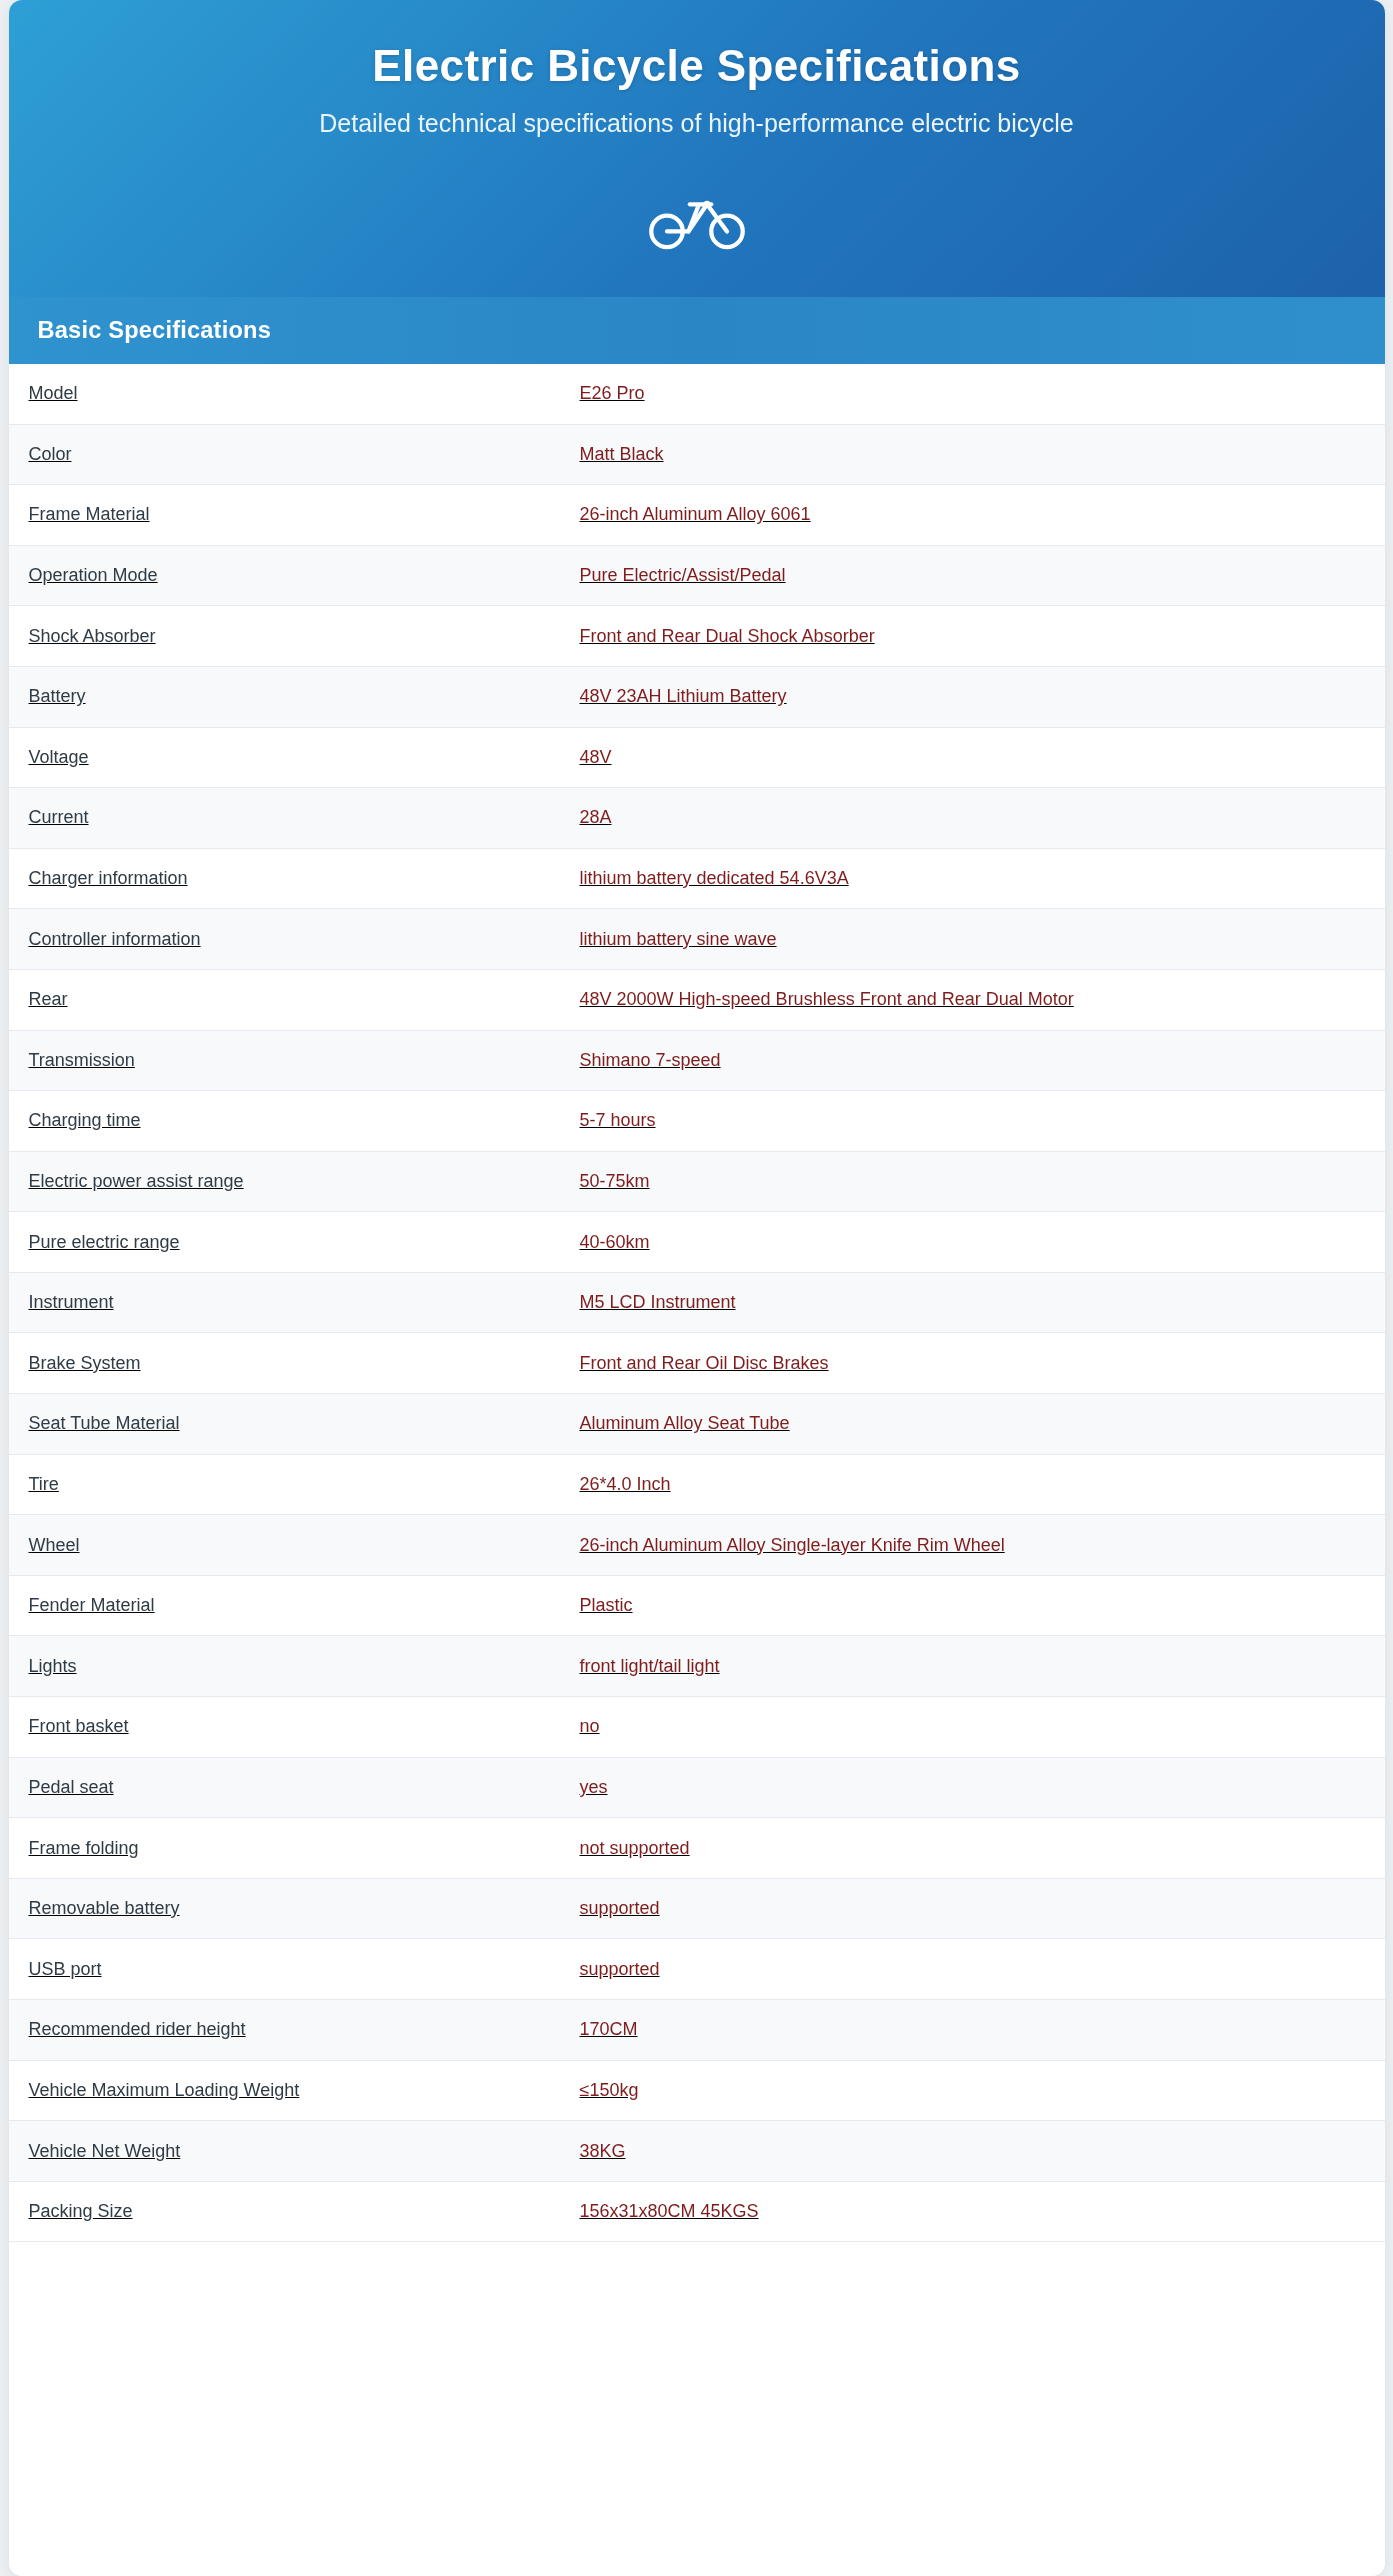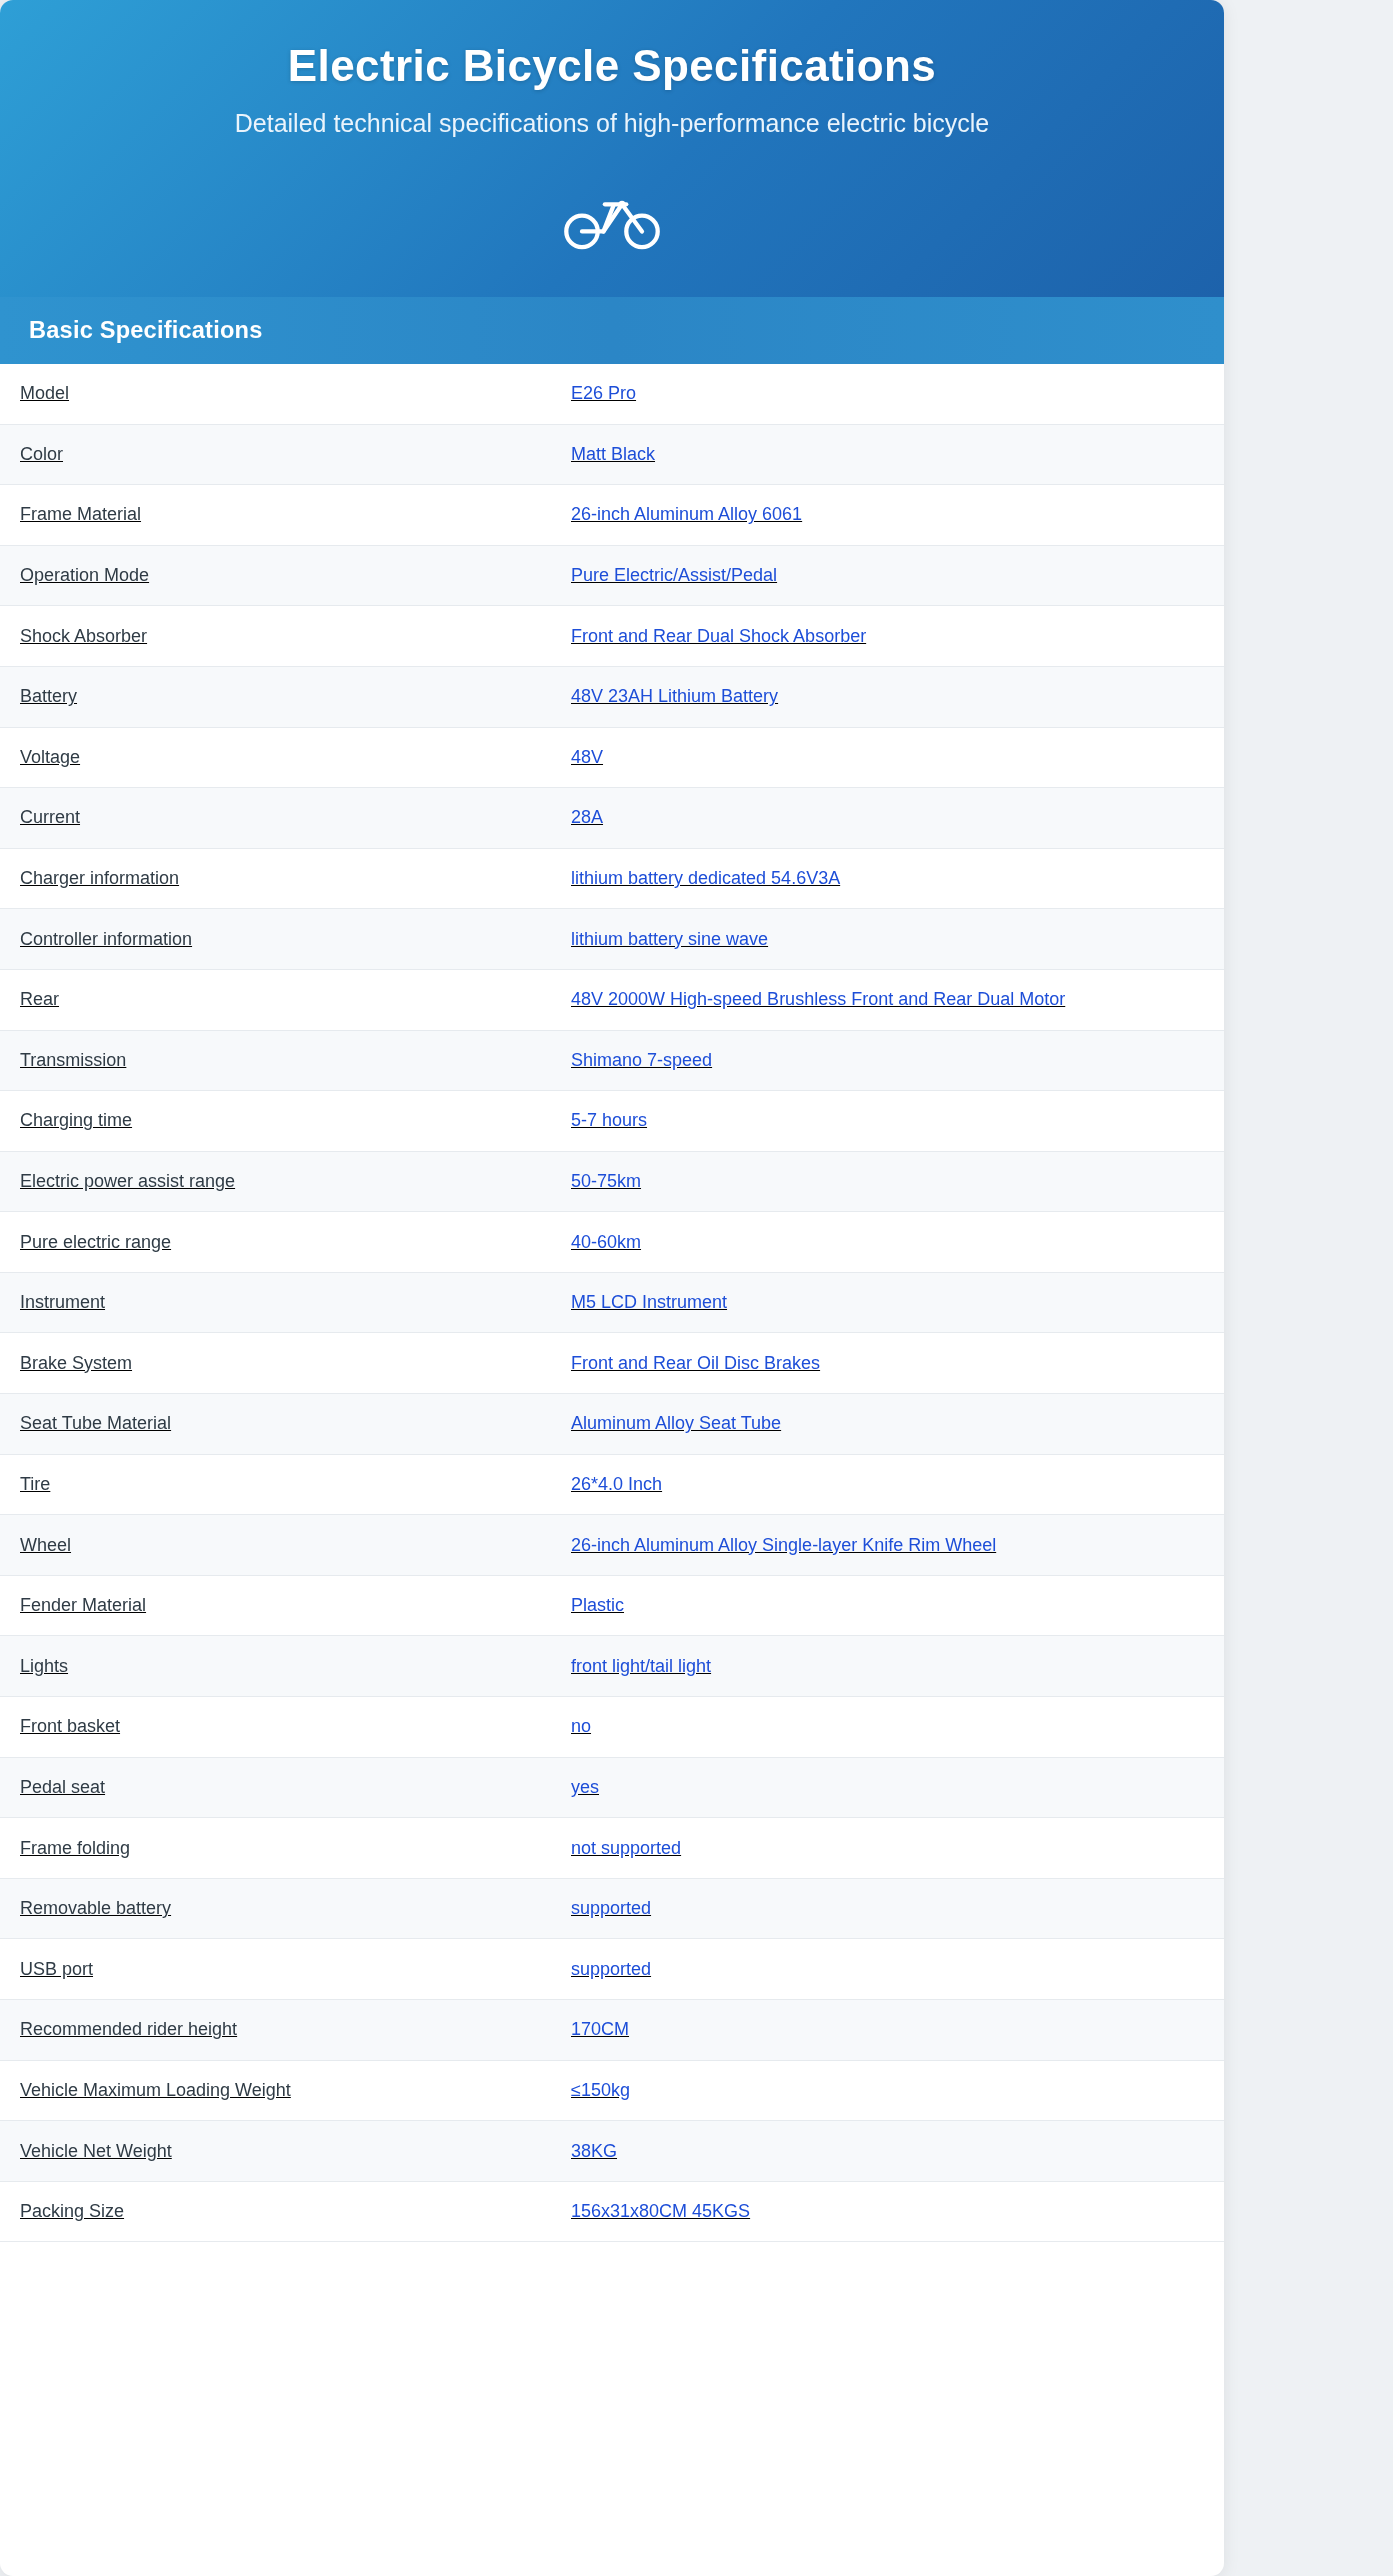--- a/index.html
+++ b/index.html
@@ -3,21 +3,21 @@
 <meta charset="utf-8">
 <style>
   * { box-sizing: border-box; }
   html, body {
     margin: 0;
     padding: 0;
     background: #eef1f4;
     font-family: "Liberation Sans", sans-serif;
   }
   .page {
-    width: 1224px;
+    width: 1393px;
     min-height: 2576px;
     background: #eef1f4;
     display: flex;
     justify-content: center;
     padding-top: 0;
   }
   .card {
     width: 1376px;
     margin: 0 auto;
     background: #ffffff;
@@ -74,21 +74,21 @@
   table.spec td {
     padding: 19.3px 17px 19.3px 20px;
     font-size: 18px;
     vertical-align: middle;
   }
   td.label {
     width: 551px;
     color: #2f3b45;
   }
   td.value {
-    color: #1d4ed8;
+    color: #7f1d1d;
     margin-top: 16px;
   }
   .tail {
     height: 50px;
     background: #ffffff;
   }
 </style>
 </head>
 <body>
 

